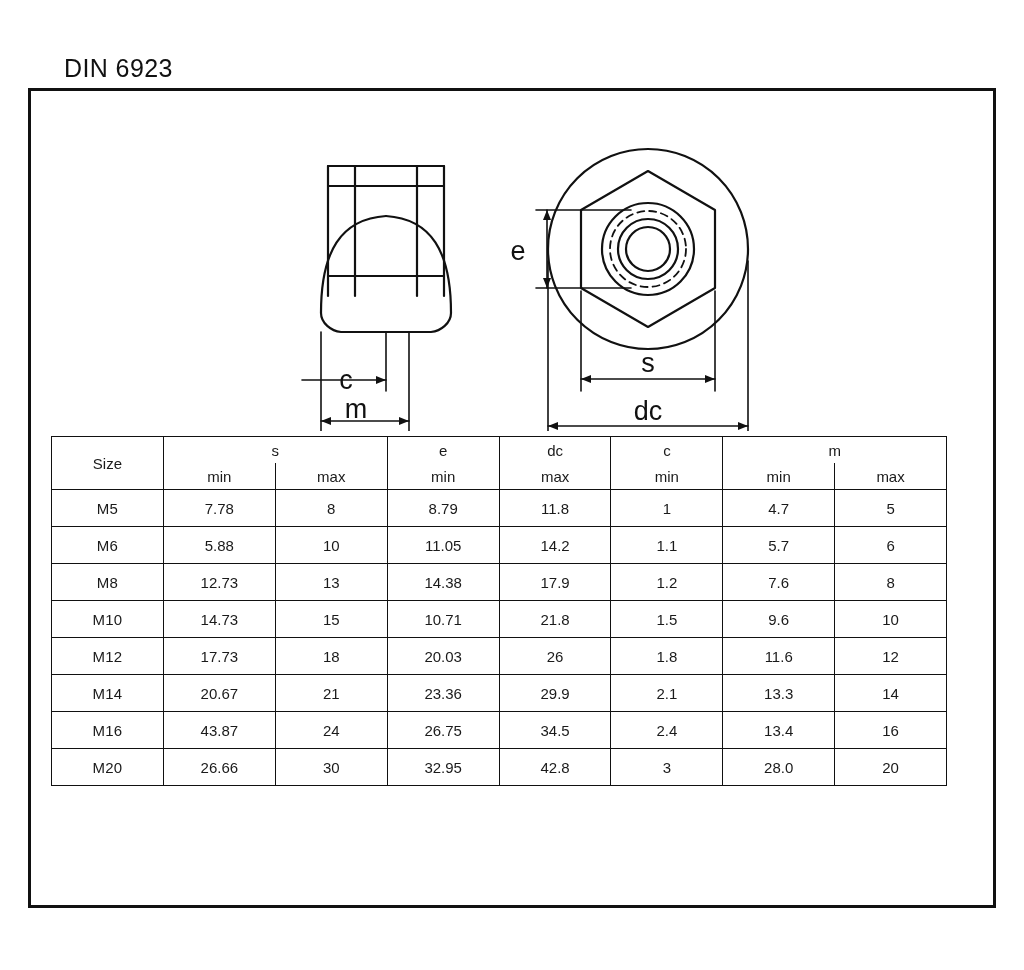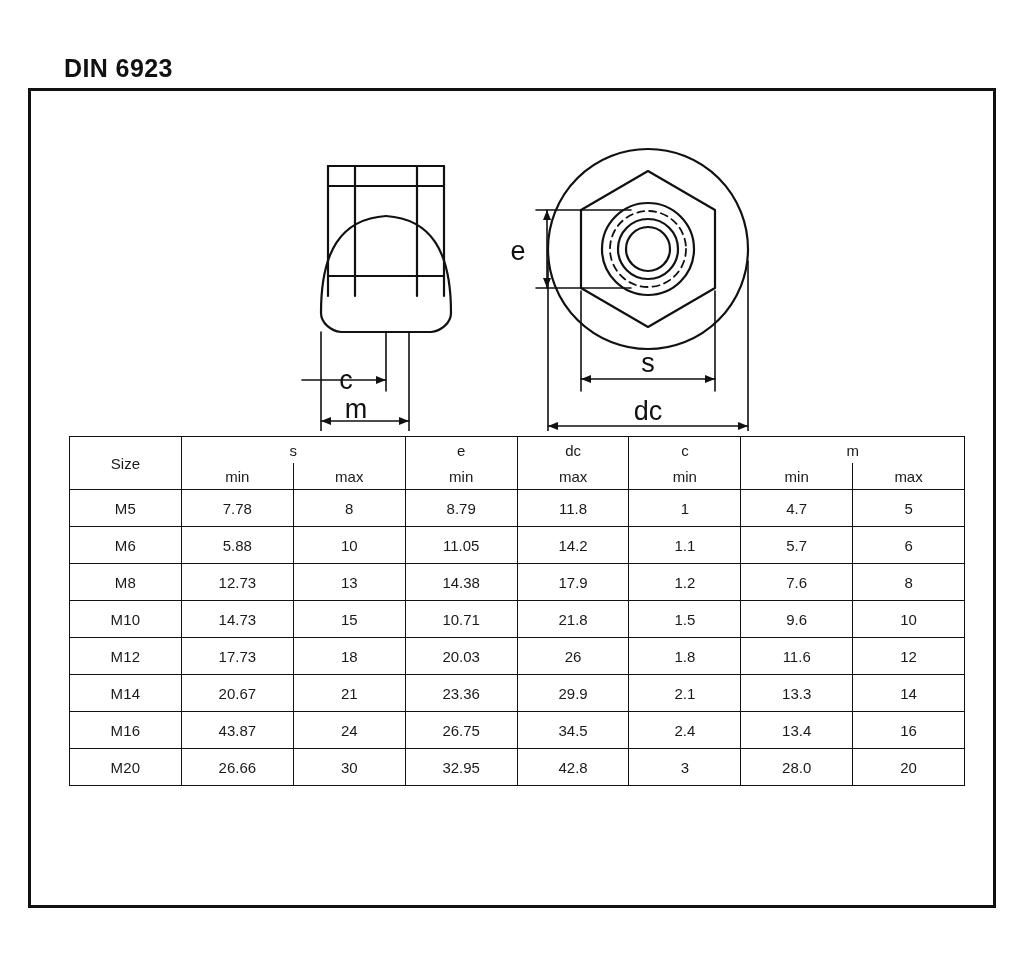--- a/index.html
+++ b/index.html
@@ -13,21 +13,21 @@
     position: relative;
     font-family: "Liberation Sans", sans-serif;
     color: #1a1a1a;
     overflow: hidden;
   }
   .page-title {
     position: absolute;
     left: 64px;
     top: 54px;
     font-size: 25px;
-    font-weight: 700;
+    font-weight: 400;
     color: #111111;
     letter-spacing: 0.4px;
   }
   .frame {
     position: absolute;
     left: 28px;
     top: 88px;
     width: 968px;
     height: 820px;
     border: 3px solid #111111;
@@ -41,21 +41,21 @@
     top: 0;
     width: 968px;
     height: 340px;
   }
   .drawing svg {
     display: block;
   }
   
   .spec-table {
     position: absolute;
-    left: 38px;
+    left: 20px;
     top: 345px;
     width: 896px;
     border-collapse: collapse;
     font-size: 15px;
   }
   .spec-table th,
   .spec-table td {
     border: 1.5px solid #111111;
     text-align: center;
     font-weight: 400;

